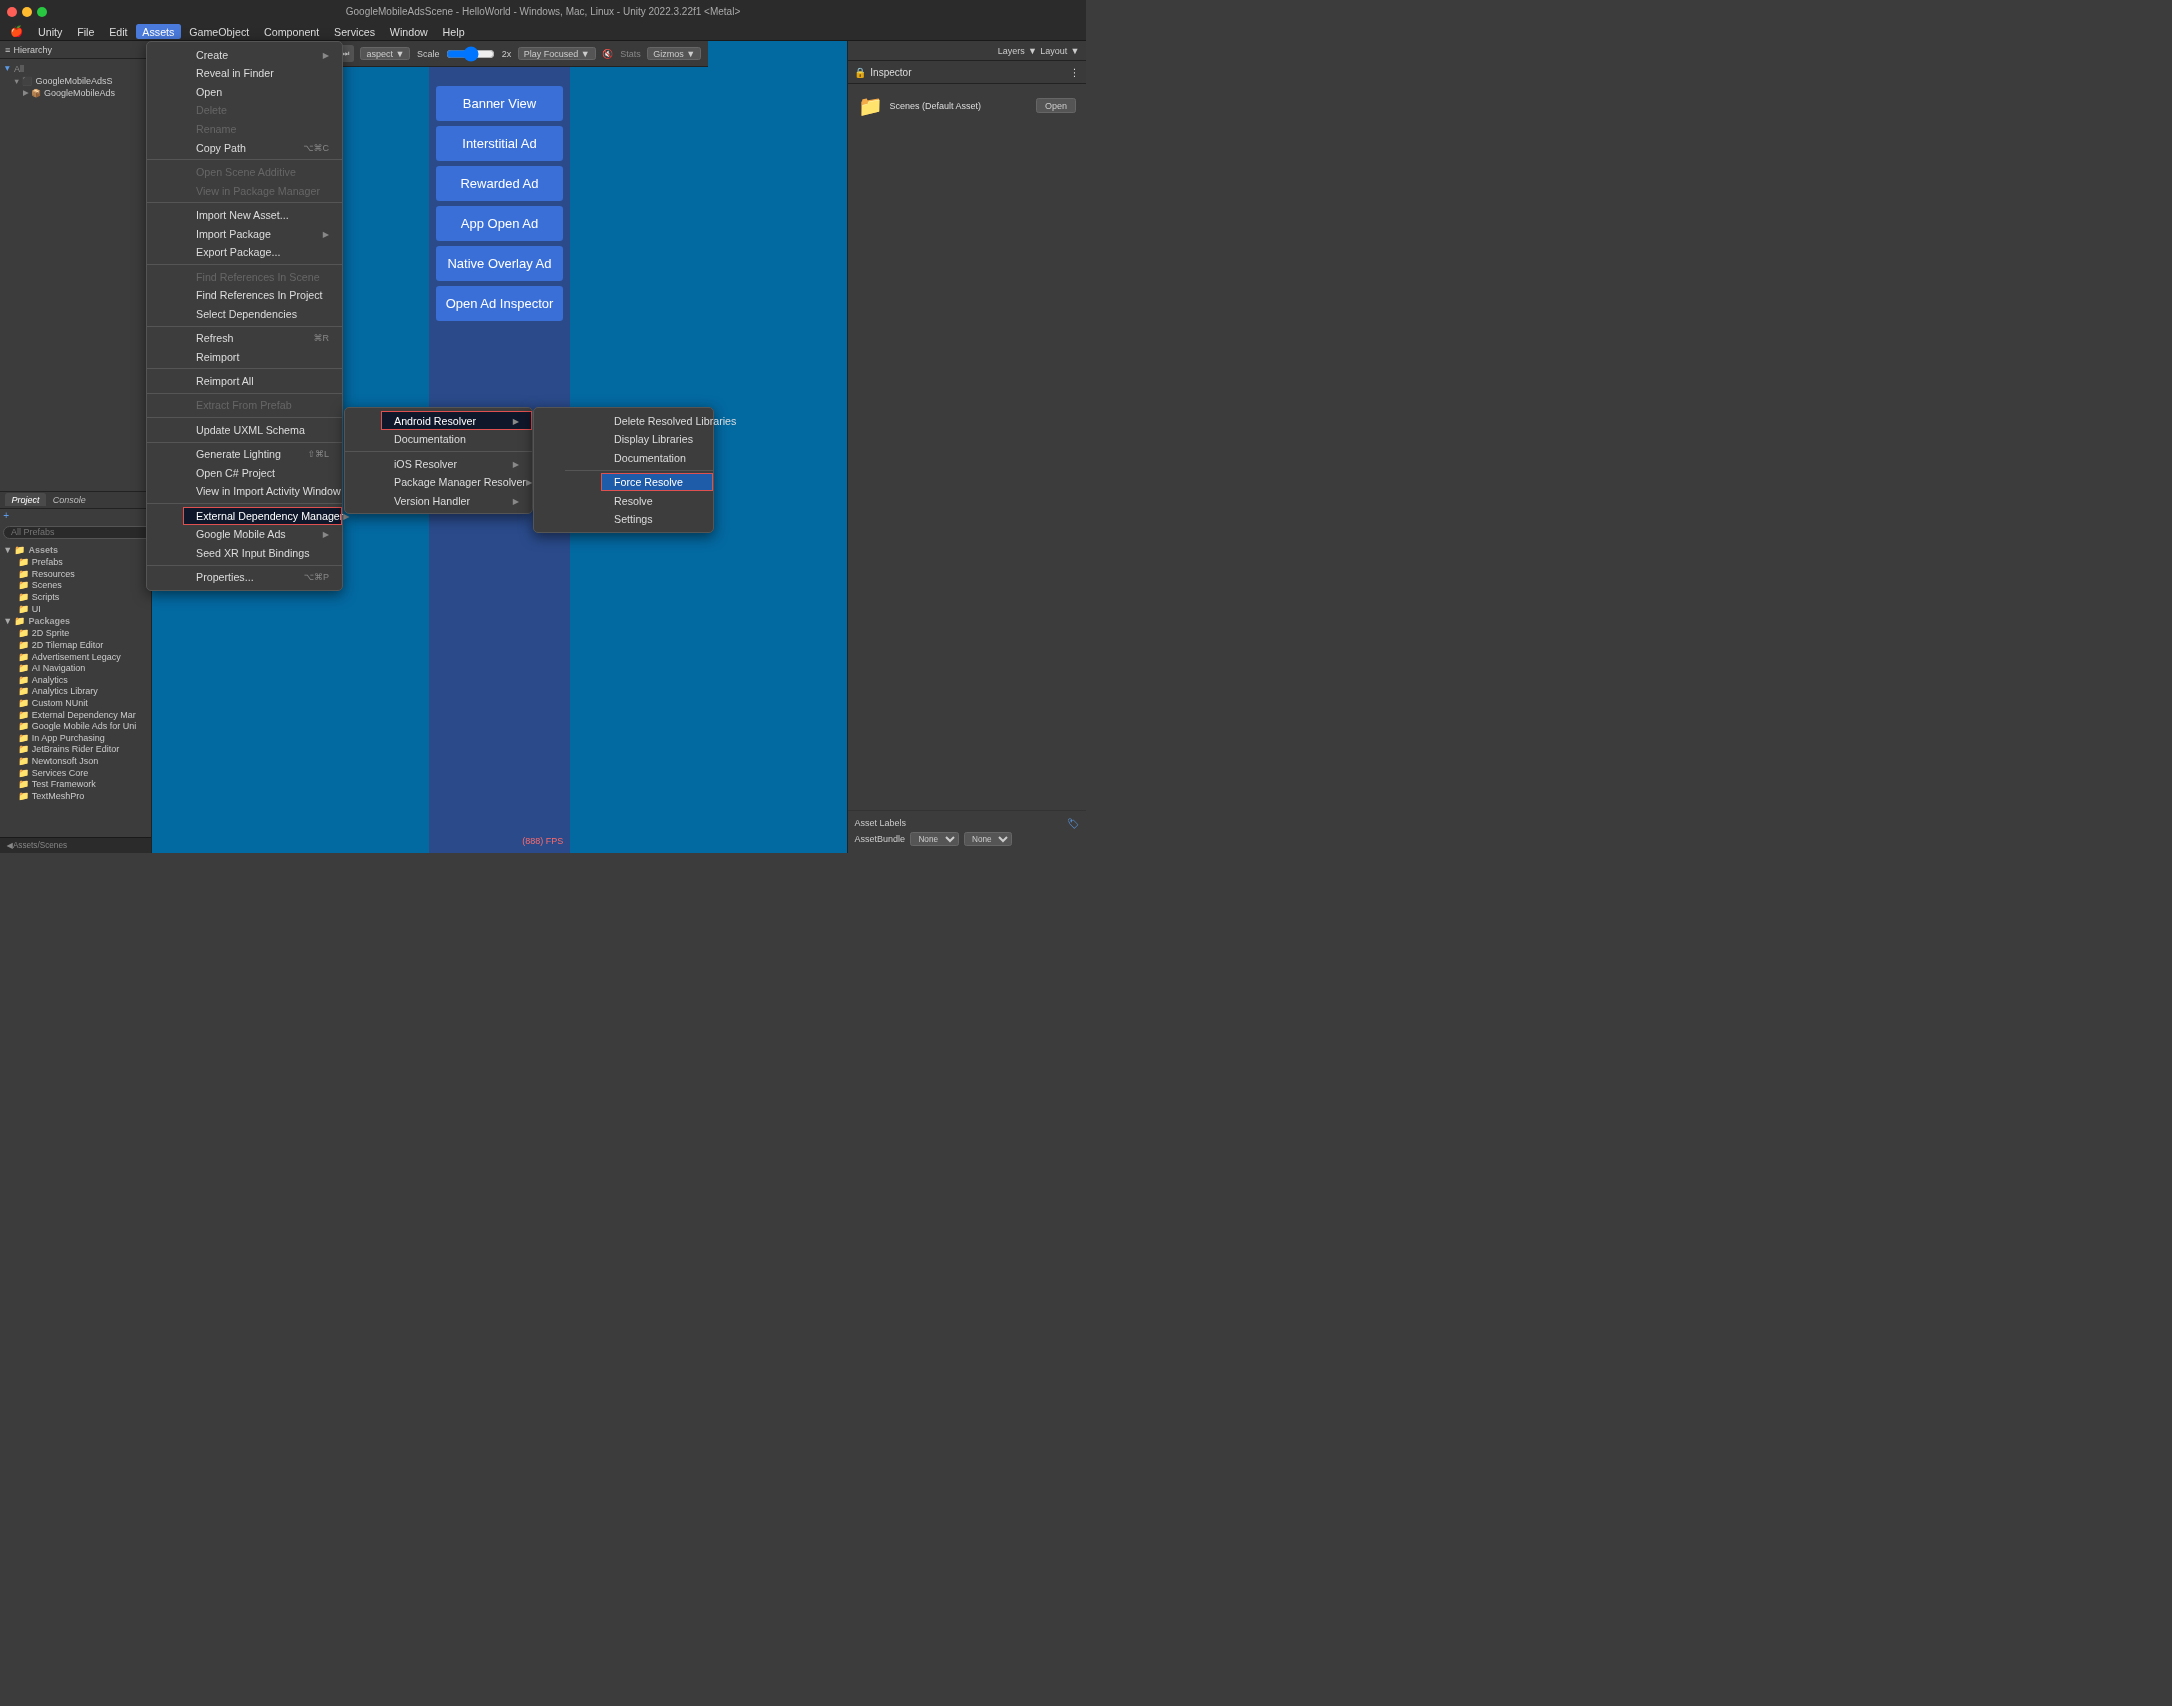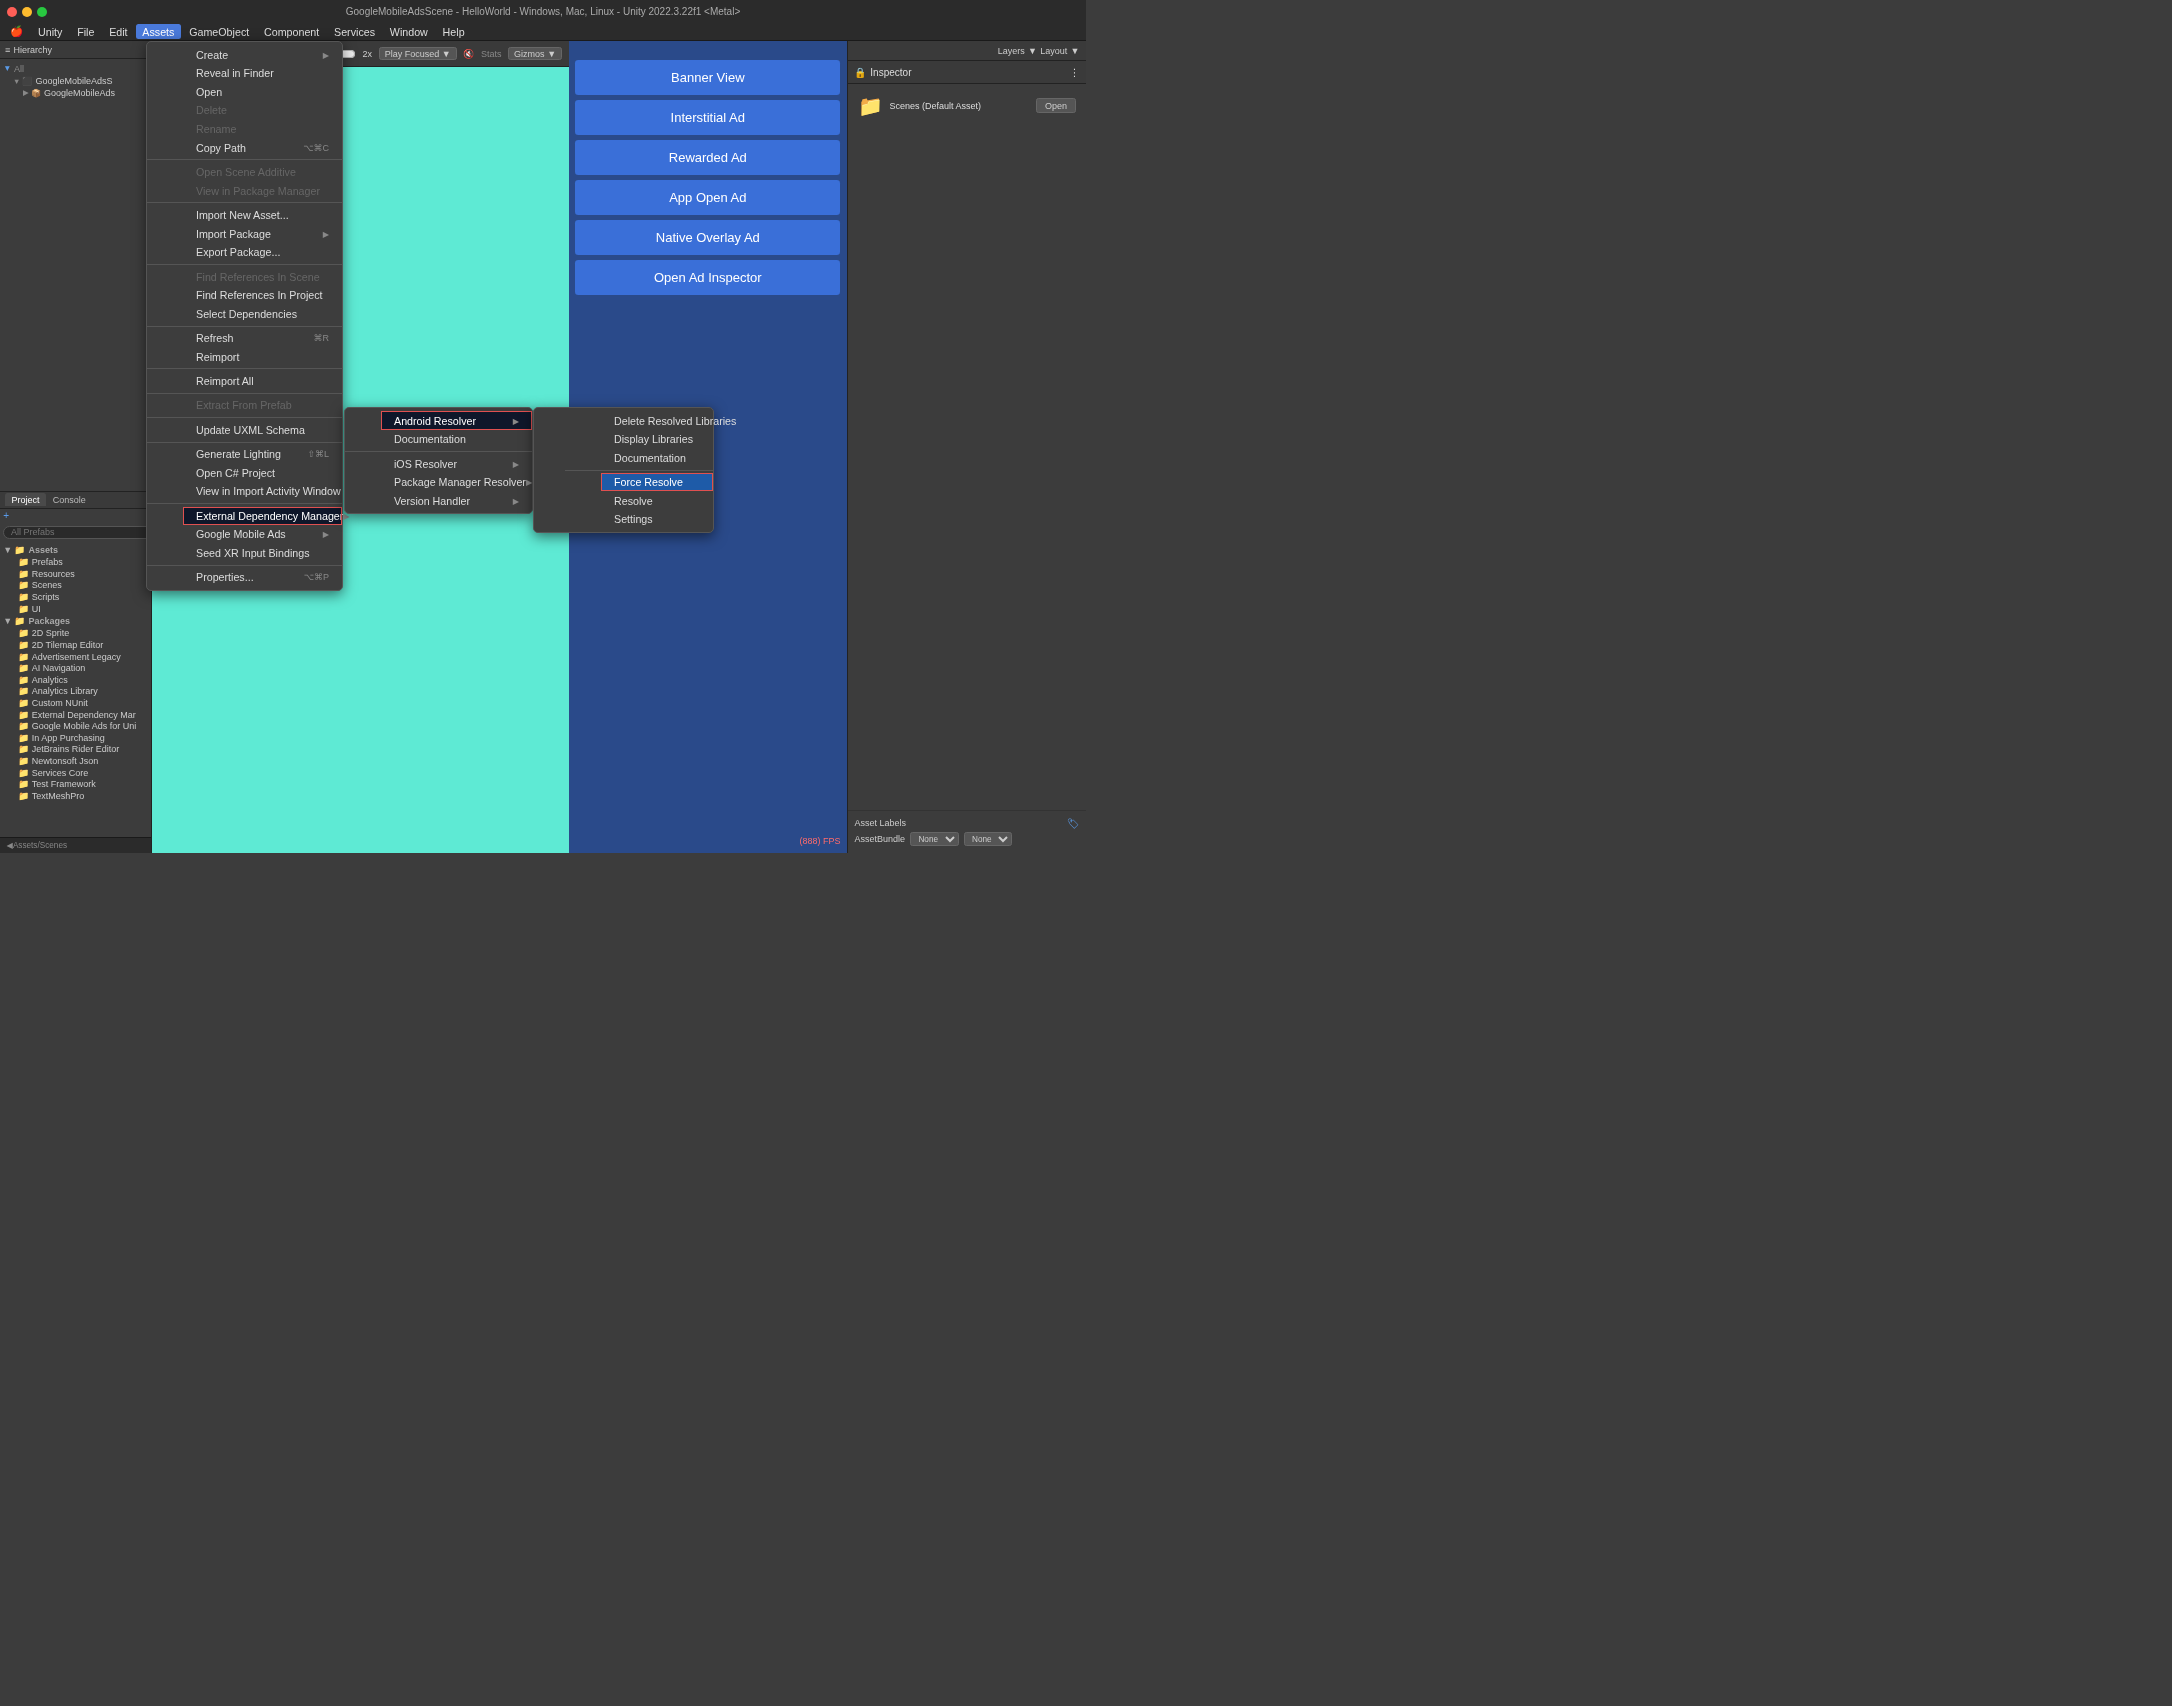--- a/index.html
+++ b/index.html
@@ -127,20 +127,21 @@
       background: #3c3c3c;
       overflow-y: auto;
     }
     .project-header {
       display: flex;
       padding: 1.6px 5px;
       background: #3a3a3a;
       font-size: 9px;
       color: #ccc;
       border-bottom: 0.8px solid #222;
+      font-style: italic;
     }
     .search-box {
       width: 100%;
       background: #2a2a2a;
       border: 0.8px solid #555;
       border-radius: 8.2px;
       padding: 0.8px 6.6px;
       font-size: 9px;
       color: #ccc;
       margin: 2.5px 3.3px;
@@ -164,21 +165,23 @@
       display: flex;
       align-items: center;
       gap: 2.5px;
       cursor: pointer;
     }
 
     
     .center-panel {
       flex: 1;
       display: flex;
-      background: #5eead4;
+      flex-direction: column;
+      background: #0369a1;
+      align-items: center;
     }
     .toolbar {
       height: 26px;
       background: #3a3a3a;
       display: flex;
       align-items: center;
       padding: 0 6.6px;
       gap: 6.6px;
       border-bottom: 0.8px solid #222;
     }

